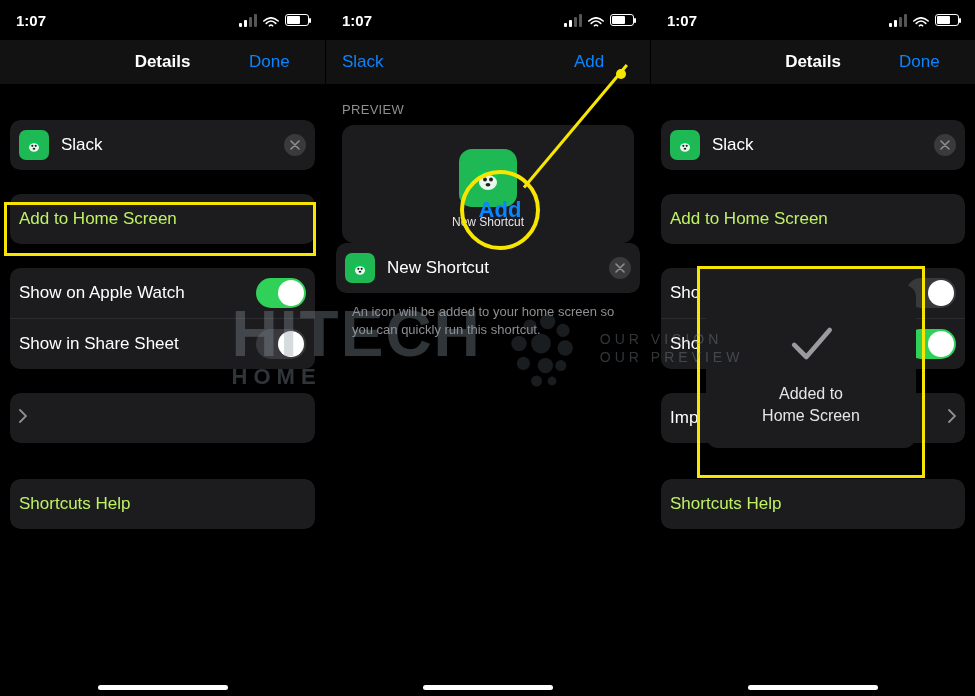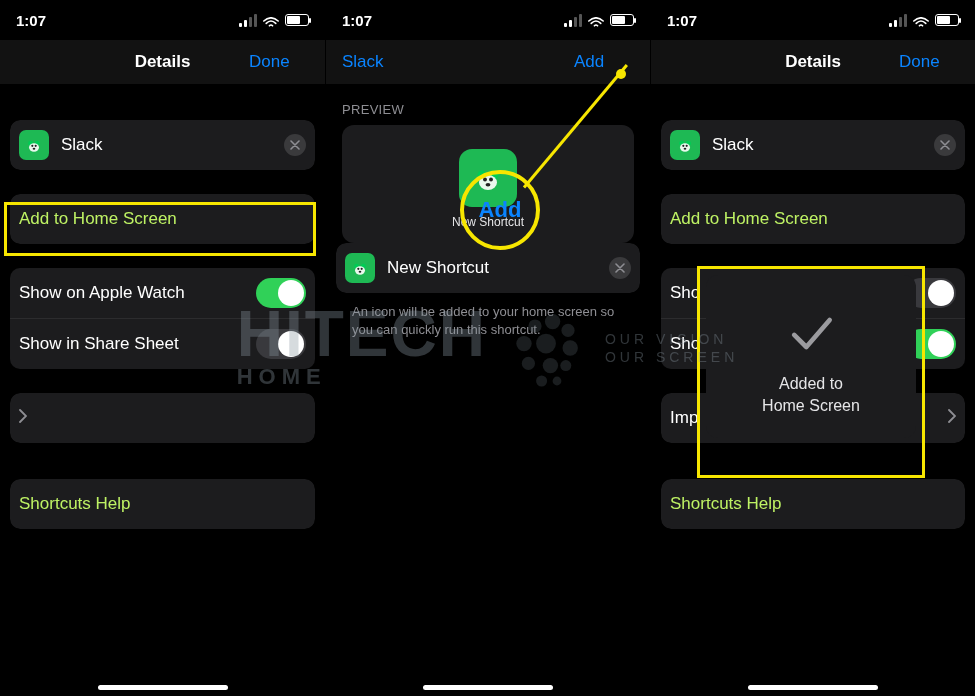--- a/index.html
+++ b/index.html
@@ -328,21 +328,21 @@
 
       <div style="height:36px"></div>
       <div class="group">
         <div class="cell single">
           <span class="cell-text link">Shortcuts Help</span>
         </div>
       </div>
     </div>
     <div class="home-indicator"></div>
 
-    <div class="toast" style="left:55px; top:275px;gap:12px;">
+    <div class="toast" style="left:55px; top:285px;gap:12px;">
       <svg viewBox="0 0 60 60">
           <path d="M12 32 L25 45 L50 16" stroke="#9b9b9f" stroke-width="5" fill="none" stroke-linecap="round" stroke-linejoin="round"></path>
         </svg>
       <div class="msg" style="white-space:pre-line;">Added to
 Home Screen</div>
     </div>
     <div class="callout-box" style="left:46px; top:266px; width:228px; height:212px;"></div>
   </div>
 
   <div class="callout-dot" style="left:616px; top:69px;"></div>
@@ -368,17 +368,17 @@
           <circle cx="34" cy="64" r="6"></circle>
             <circle cx="54" cy="66" r="7"></circle>
             <circle cx="68" cy="66" r="5"></circle>
           <circle cx="46" cy="80" r="5"></circle>
             <circle cx="60" cy="80" r="4"></circle>
         </g>
       </svg>
     </div>
     <div class="wm-text wm-side">
       <div>OUR VISION</div>
-      <div>OUR SCREEN</div>
+      <div>OUR PREVIEW</div>
     </div>
   </div>
 
 </div>
 
 </body></html>

